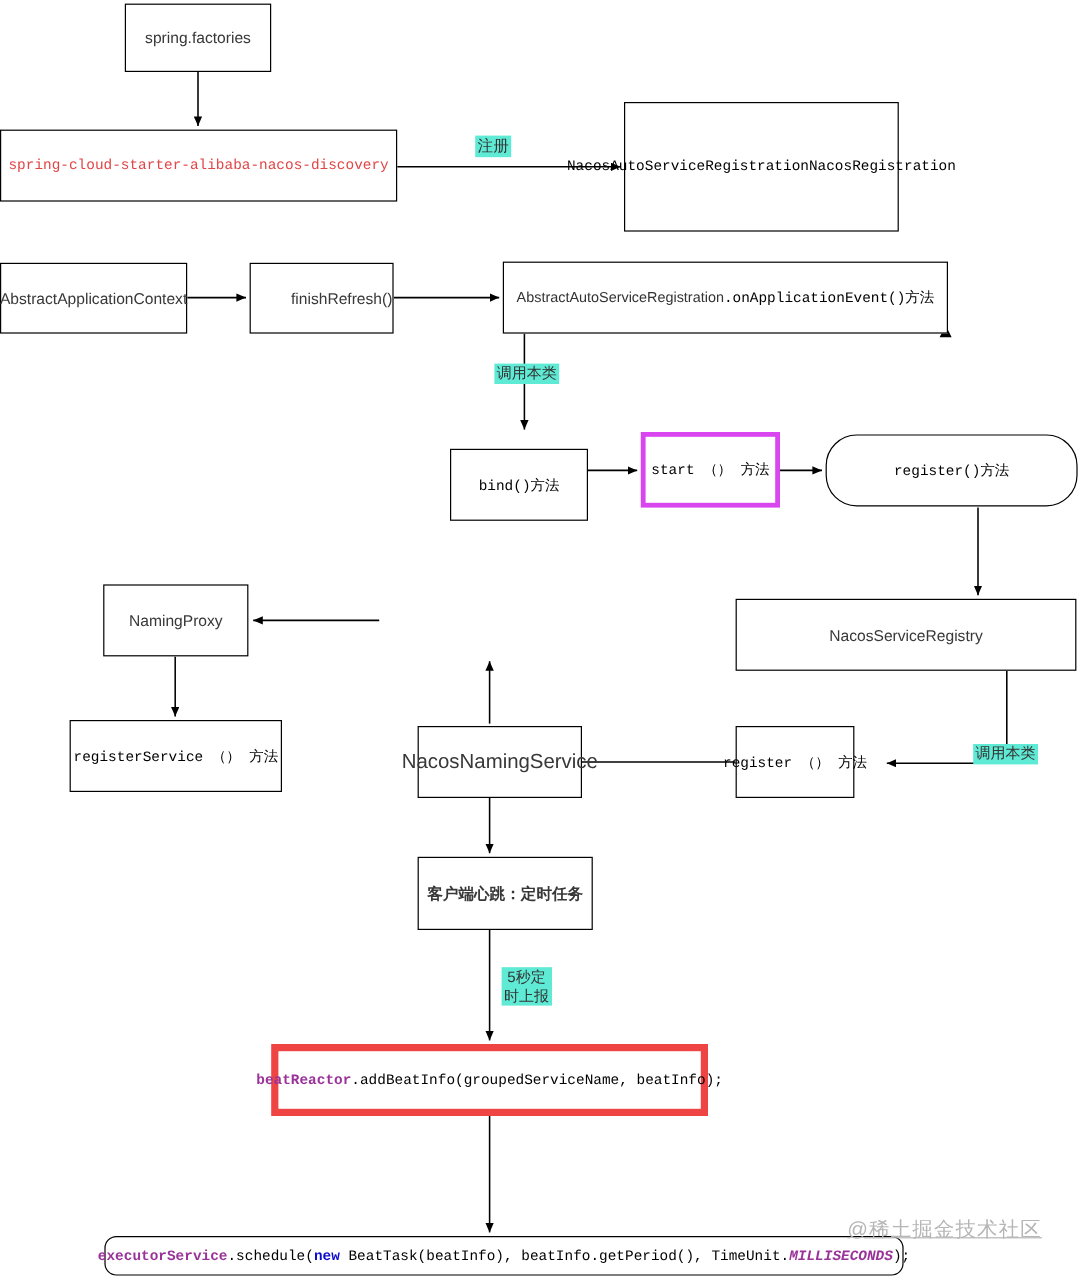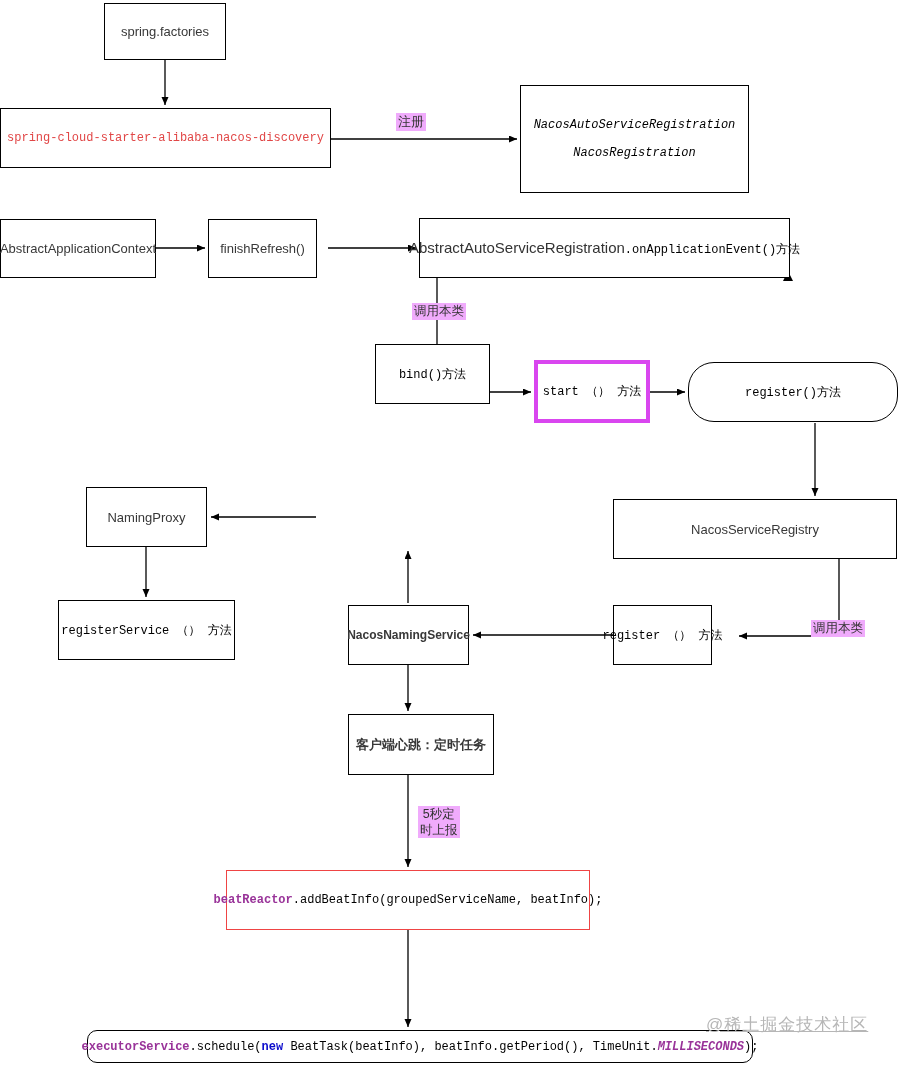--- a/index.html
+++ b/index.html
@@ -5,30 +5,30 @@
   html,body{margin:0;padding:0;background:#ffffff;}
   #canvas{position:relative;width:900px;height:1066px;background:#fff;overflow:hidden;
           font-family:"Liberation Sans","DejaVu Sans",sans-serif;}
   #wires{position:absolute;left:0;top:0;z-index:0;}
   .box{position:absolute;box-sizing:border-box;border:1px solid #000;background:#fff;
        display:flex;align-items:center;justify-content:center;text-align:center;z-index:1;}
   .sans{font-family:"Liberation Sans","DejaVu Sans",sans-serif;font-size:13px;color:#383838;}
   .mono{font-family:"Liberation Mono","DejaVu Sans Mono",monospace;font-size:12px;color:#000;}
   .nowrap{white-space:nowrap;}
   .gray-border{border:4px solid #d946ef;}
-  .code-border{border:1px solid #ef4444;text-align:center;}
+  .code-border{border:6px solid #ef4444;text-align:center;}
   .two-line{line-height:28px;}
-  .edge-label{position:absolute;z-index:2;background:#f0abfc;padding:0 2px;font-size:12.5px;
+  .edge-label{position:absolute;z-index:2;background:#5eead4;padding:0 2px;font-size:12.5px;
               color:#333;font-family:"Liberation Sans","DejaVu Sans",sans-serif;}
   .pre{white-space:pre-line;text-align:center;line-height:16px;}
   .seg-plain{color:#000;}
   .seg-purple{color:#993399;font-weight:bold;}
   .seg-blue{color:#0b0bcc;font-weight:bold;}
   .seg-purple-italic{color:#993399;font-weight:bold;font-style:italic;}
-  .seg-sans{font-family:"Liberation Sans","DejaVu Sans",sans-serif;font-size:15px;color:#333;}
+  .seg-sans{font-family:"Liberation Sans","DejaVu Sans",sans-serif;font-size:12px;color:#333;}
   .seg-mono{font-family:"Liberation Mono","DejaVu Sans Mono",monospace;font-size:12px;color:#000;}
   #watermark{position:absolute;left:706px;top:1013px;z-index:3;font-size:17px;color:#b6b6b6;
              letter-spacing:1px;font-family:"Liberation Sans","DejaVu Sans",sans-serif;text-decoration:underline;}
 </style>
 </head>
 <body>
 
 <div id="canvas">
 
   <svg id="wires" width="900" height="1066">
@@ -59,38 +59,38 @@
   </svg>
 
   <div class="box sans" style="left:104px;top:3px;width:122px;height:57px;">
     <span>spring.factories</span>
   </div>
 
   <div class="box mono nowrap" style="left:0px;top:108px;width:331px;height:60px;color:#e14646;">
     <span>spring-cloud-starter-alibaba-nacos-discovery</span>
   </div>
 
-  <div class="box mono" style="left:520px;top:85px;width:229px;height:108px;flex-direction:column;font-style:italic;">
+  <div class="box mono" style="left:520px;top:85px;width:229px;height:108px;flex-direction:row;">
     <div class="two-line">NacosAutoServiceRegistration</div>
     <div class="two-line">NacosRegistration</div>
   </div>
 
   <div class="box sans" style="left:0px;top:219px;width:156px;height:59px;">
     <span>AbstractApplicationContext</span>
   </div>
 
-  <div class="box sans" style="left:208px;top:219px;width:109px;height:59px;">
+  <div class="box sans" style="left:208px;top:219px;width:120px;height:59px;justify-content:flex-end;">
     <span>finishRefresh()</span>
   </div>
 
   <div class="box nowrap" style="left:419px;top:218px;width:371px;height:60px;">
     <span><span class="seg-sans">AbstractAutoServiceRegistration</span><span class="seg-mono">.onApplicationEvent()方法</span></span>
   </div>
 
-  <div class="box mono nowrap" style="left:375px;top:344px;width:115px;height:60px;">
+  <div class="box mono nowrap" style="left:375px;top:374px;width:115px;height:60px;">
     <span>bind()方法</span>
   </div>
 
   <div class="box mono nowrap gray-border" style="left:534px;top:360px;width:116px;height:63px;">
     <span>start （） 方法</span>
   </div>
 
   <div class="box mono nowrap" style="left:688px;top:362px;width:210px;height:60px;border-radius:26px;">
     <span>register()方法</span>
   </div>
@@ -101,21 +101,21 @@
 
 
   <div class="box sans" style="left:86px;top:487px;width:121px;height:60px;">
     <span>NamingProxy</span>
   </div>
 
   <div class="box mono nowrap" style="left:58px;top:600px;width:177px;height:60px;">
     <span>registerService （） 方法</span>
   </div>
 
-  <div class="box sans" style="left:348px;top:605px;width:121px;height:60px;font-size:12px;font-weight:bold;">
+  <div class="box sans" style="left:348px;top:605px;width:137px;height:60px;font-size:17px;">
     <span>NacosNamingService</span>
   </div>
 
   <div class="box mono nowrap" style="left:613px;top:605px;width:99px;height:60px;">
     <span>register （） 方法</span>
   </div>
 
   <div class="box sans" style="left:348px;top:714px;width:146px;height:61px;line-height:19px;padding:0 6px;font-weight:bold;">
     <span>客户端心跳：定时任务</span>
   </div>

